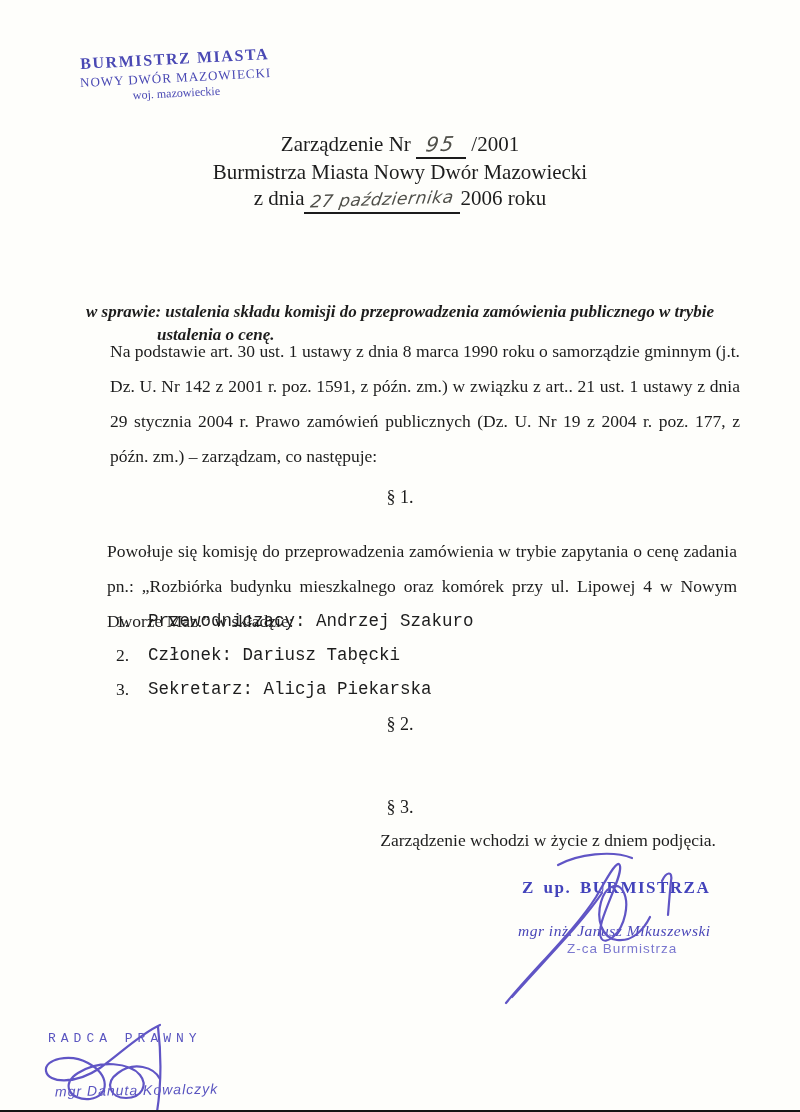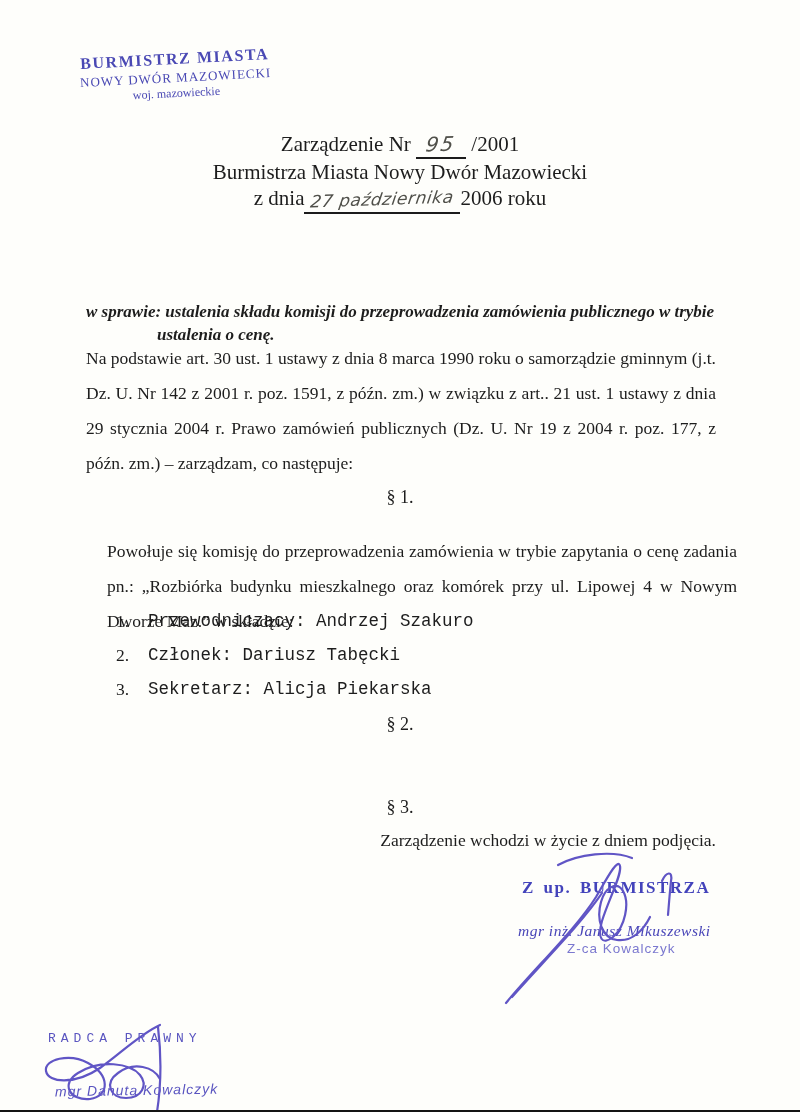--- a/index.html
+++ b/index.html
@@ -27,21 +27,21 @@
   }
   .hand.h-num{font-size:20px;letter-spacing:2px;}
   .hand.h-date{font-size:17px;letter-spacing:0.5px;}
   
   .subject{position:absolute;top:256px;left:86px;width:640px;
            font-weight:bold;font-style:italic;font-size:17px;line-height:23px;margin-top:44px;}
   .subject .l2{display:inline-block;margin-left:71px;}
   
   .para{position:absolute;left:86px;width:630px;font-size:17.5px;
         line-height:35px;text-align:justify;}
-  .legal{top:341px;}
+  .legal{top:334px;margin-left:24px;}
   .sec-h{position:absolute;left:0;width:100%;text-align:center;font-size:18px;}
   .s1h{top:487px;} .s1b{top:534px;margin-left:21px;}
   .s2h{top:714px;} .s2b{top:740px;text-align:left;}
   .s3h{top:797px;} .s3b{top:823px;text-align:right;}
   .list{position:absolute;top:604px;left:116px;font-size:17.5px;line-height:34px;}
   .li{display:flex;}
   .li .num{width:26px;}
   .li .txt{margin-left:6px;font-family:Liberation Mono, monospace;}
   
   .sig-auth{position:absolute;top:878px;left:522px;color:#4343bb;
@@ -110,21 +110,21 @@
     </div>
   </div>
 
   <div class="sec-h s2h">§ 2.</div>
 
   <div class="sec-h s3h">§ 3.</div>
   <div class="para s3b">Zarządzenie wchodzi w życie z dniem podjęcia.</div>
 
   <div class="sig-auth">Z up. BURMISTRZA</div>
   <div class="sig-name">mgr inż. Janusz Mikuszewski</div>
-  <div class="sig-pos">Z-ca  Kowalczyk</div>
+  <div class="sig-pos">Z-ca  Burmistrza</div>
   <svg class="sig-svg" width="230" height="165" viewBox="0 0 230 165">
     <path d="M 68,20 C 88,9 122,5 142,13"></path>
     <path d="M 16,158 C 44,124 86,84 106,52 C 116,35 128,12 130,21 C 132,30 118,56 112,76 C 107,93 112,101 123,92 C 135,82 140,58 133,46 C 127,36 115,42 111,57 C 106,75 112,93 127,95 C 143,97 154,84 160,72"></path>
     <path d="M 22,152 C 52,118 92,78 112,48"></path>
     <path d="M 172,36 C 176,27 183,25 181,36 C 180,45 179,58 178,70"></path>
   </svg>
 
   <div class="lc-label">RADCA PRAWNY</div>
   <div class="lc-name">mgr Danuta Kowalczyk</div>
   <svg class="lc-svg" width="210" height="92" viewBox="0 0 210 92">

